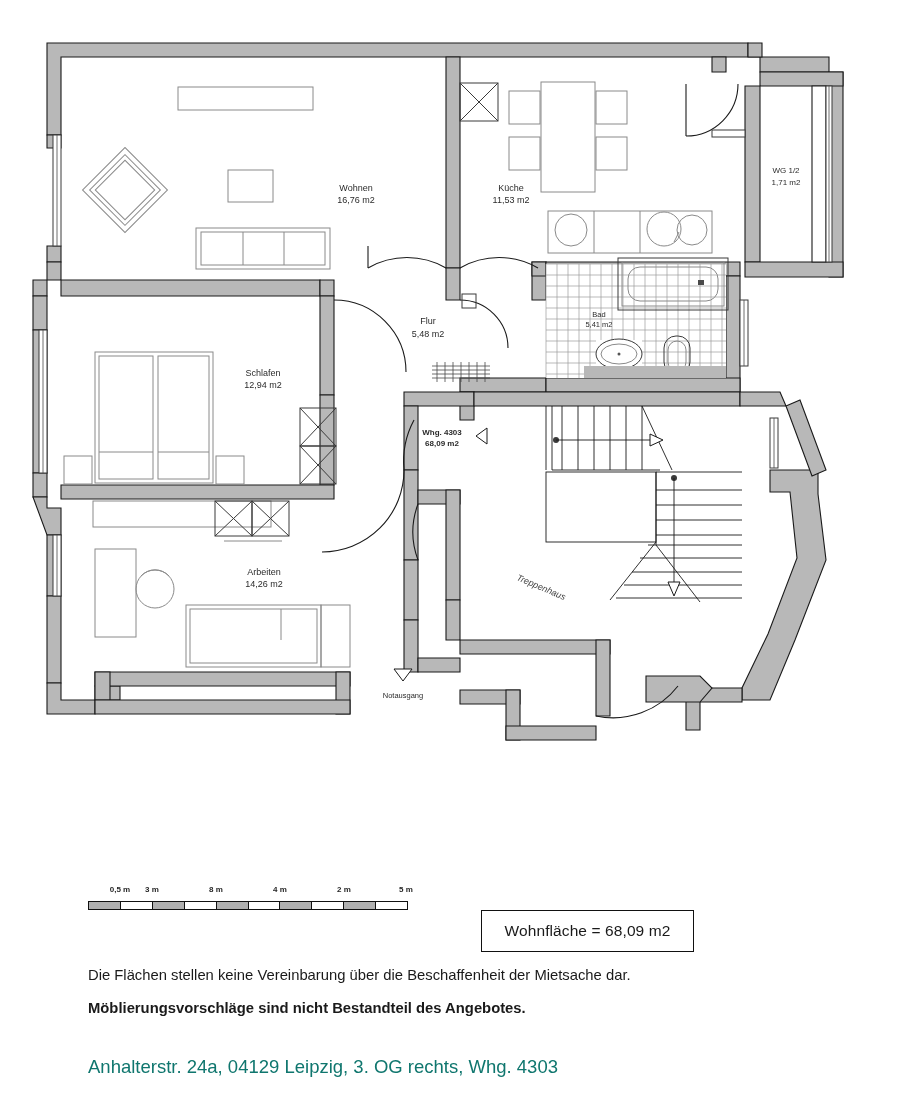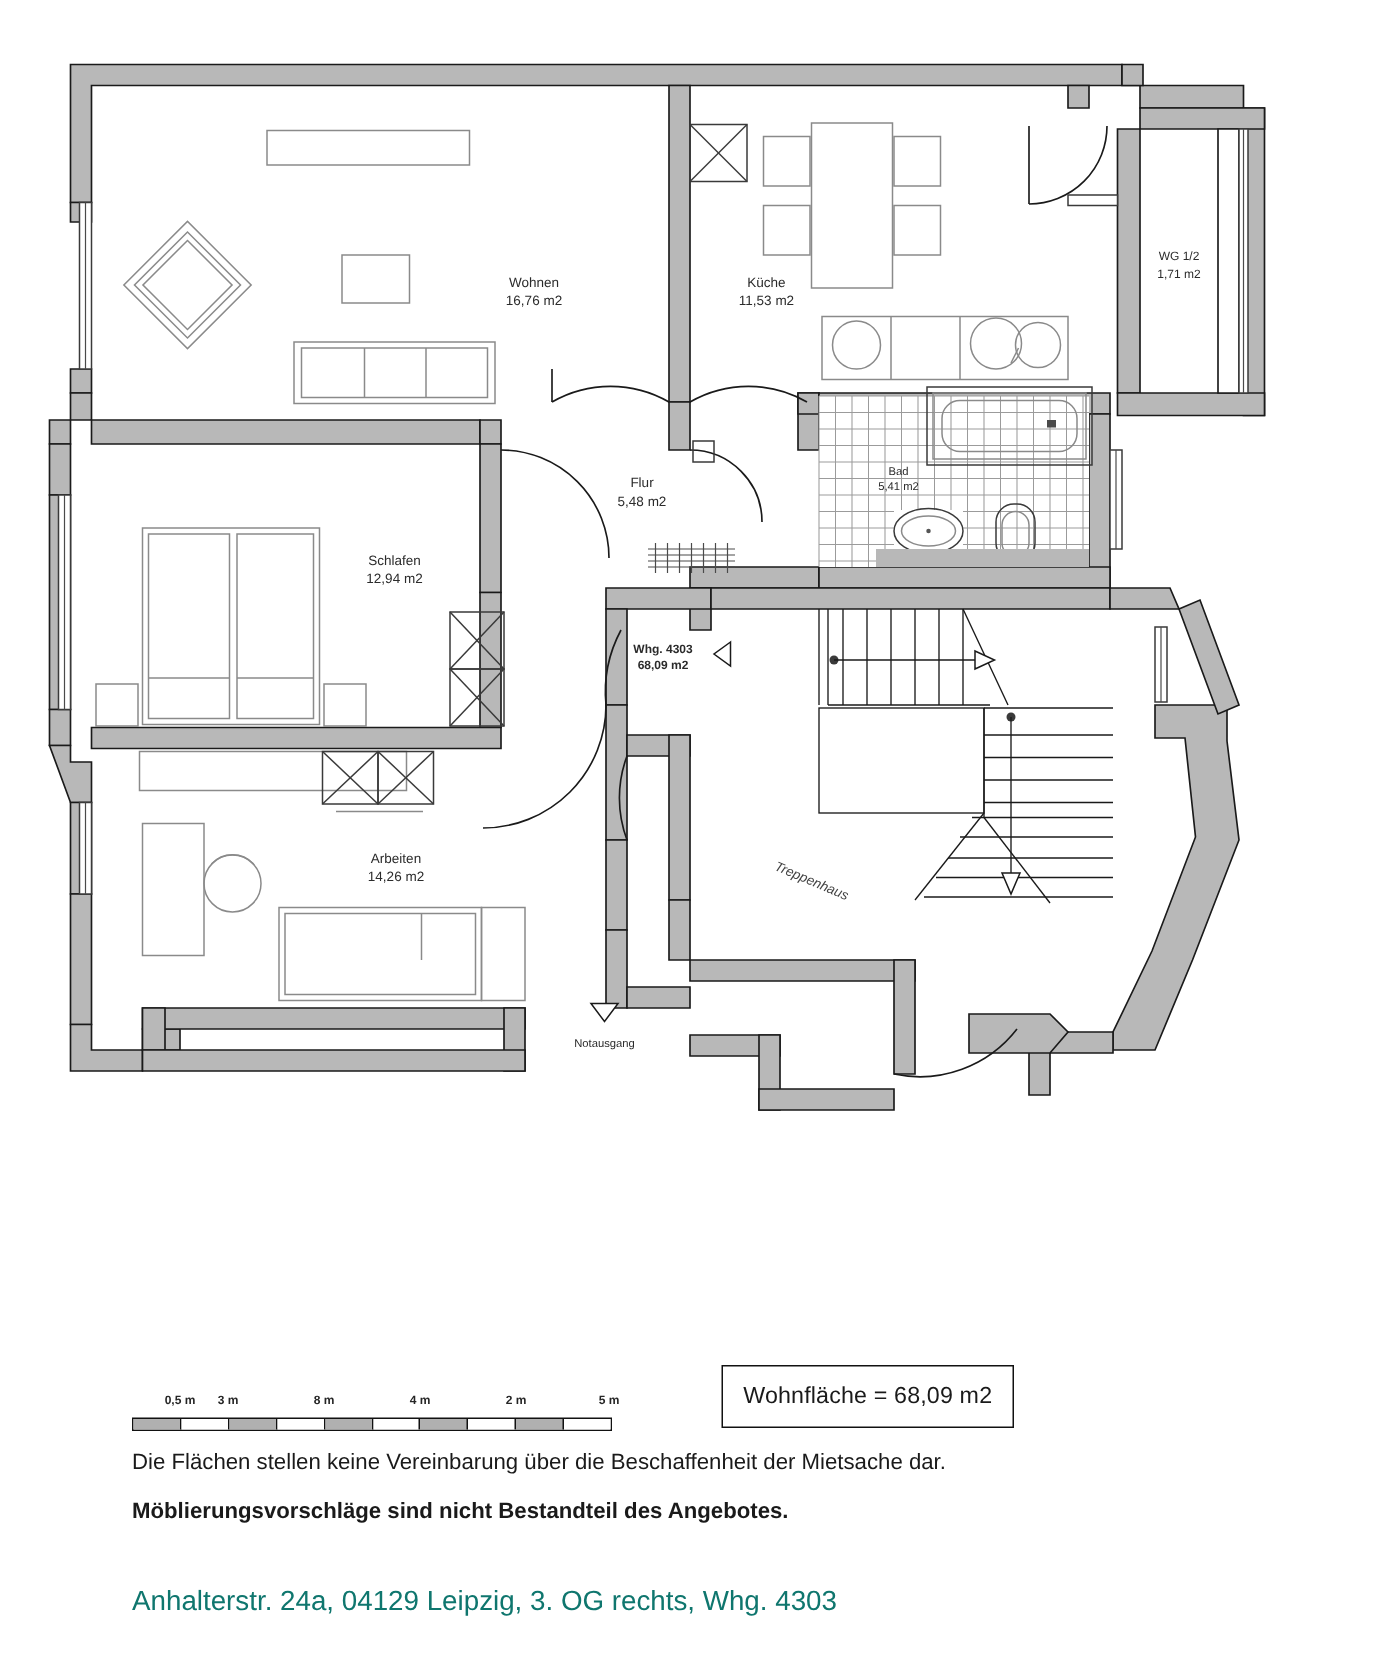--- a/index.html
+++ b/index.html
@@ -106,21 +106,20 @@
     left: 0;
     top: 860px;
     width: 920px;
     height: 249px;
   }
   #scale-bar-wrap {
     position: absolute;
     left: 88px;
     top: 25px;
     width: 330px;
-    margin-top: 44px;
   }
   #scale-ticks {
     position: relative;
     height: 16px;
   }
   #scale-ticks span {
     position: absolute;
     font-size: 8px;
     font-weight: bold;
     color: #262626;
@@ -139,21 +138,21 @@
     border-right: 1px solid #111;
   }
   #scale-bar i:last-child { border-right: none; }
   #scale-bar i.on { background: #b0b0b0; }
   #scale-bar i.off { background: #ffffff; }
 
   #area-box {
     position: absolute;
     left: 481px;
     top: 50px;
-    width: 195px;
+    width: 213px;
     height: 42px;
     border: 1.6px solid #111;
     box-sizing: border-box;
     display: flex;
     align-items: center;
     justify-content: center;
     background: #fff;
   }
   #area-box span {
     font-size: 15.5px;

